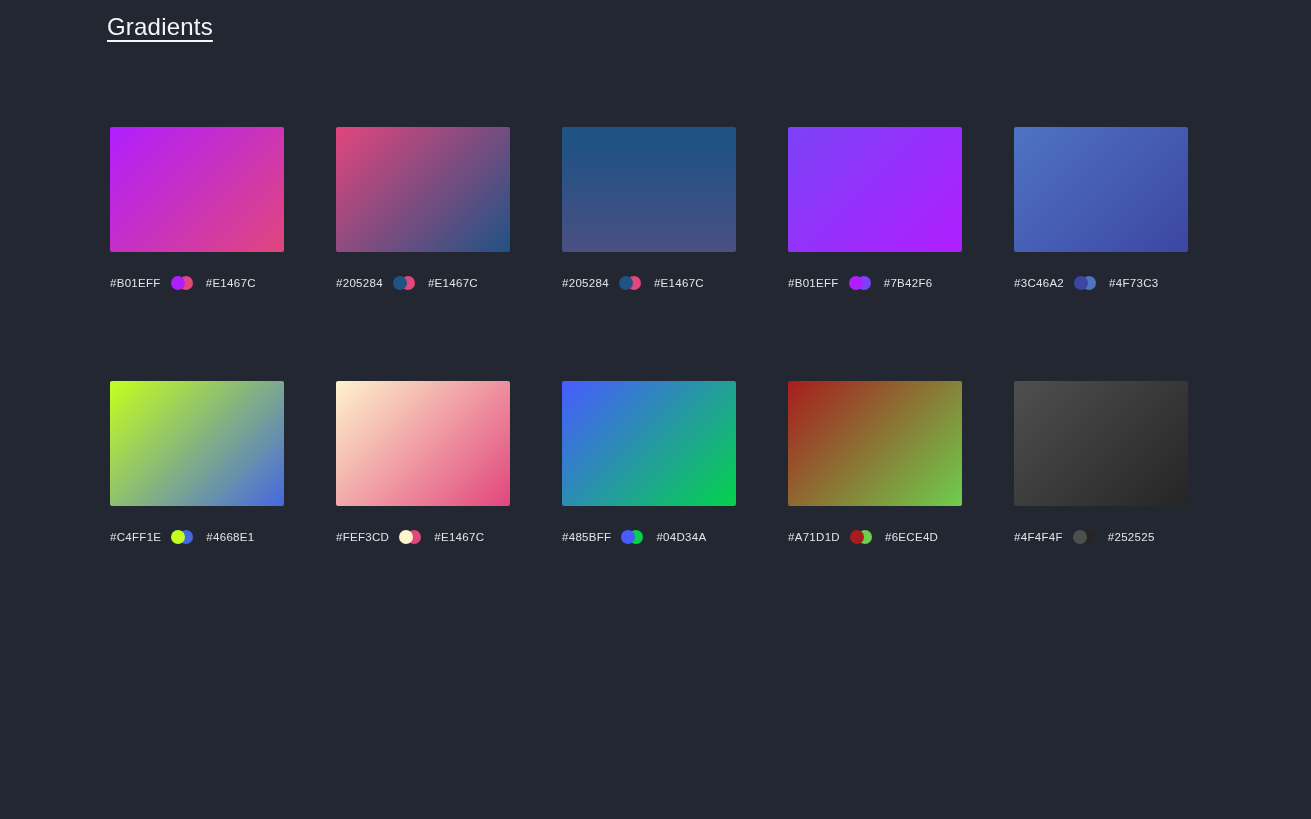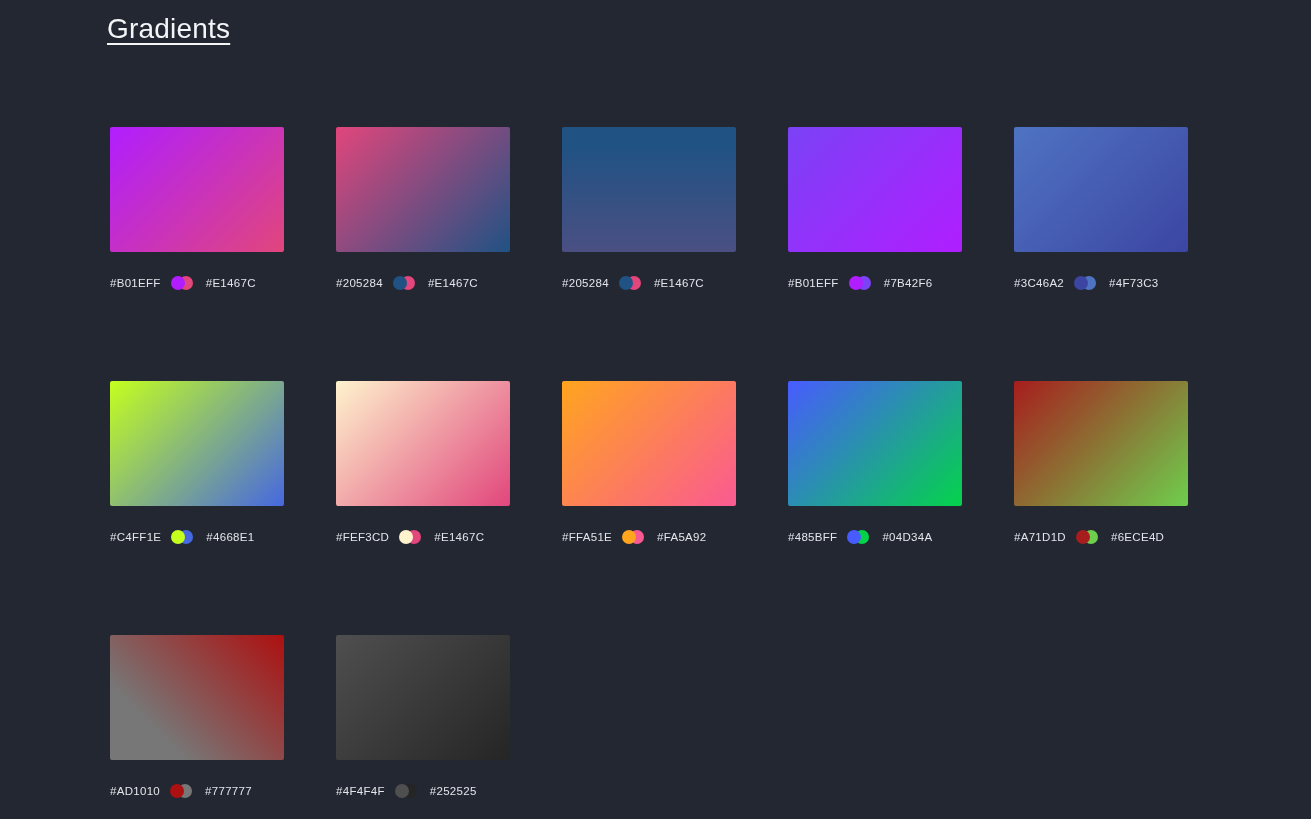--- a/index.html
+++ b/index.html
@@ -12,21 +12,21 @@
     background: #232732;
     font-family: "Liberation Sans", sans-serif;
     overflow: hidden;
     position: relative;
   }
   .title {
     position: absolute;
     left: 107px;
     top: 13px;
     margin: 0;
-    font-size: 28px;
+    font-size: 24px;
     font-weight: 400;
     color: #f4f5f7;
     text-decoration: underline;
     text-underline-offset: 5px;
     text-decoration-thickness: 1.5px;
     letter-spacing: 0.2px;
   }
   .grid {
     position: absolute;
     left: 110px;
@@ -159,31 +159,20 @@
     <div class="label">
       <span class="hex hex-from">#FEF3CD</span>
       <span class="dots">
         <span class="dot dot-from" style="background: rgb(254, 243, 205);"></span>
         <span class="dot dot-to" style="background: rgb(225, 70, 124);"></span>
       </span>
       <span class="hex hex-to">#E1467C</span>
     </div>
   </div>
 
-  <div class="card">
-    <div class="swatch" style="background: linear-gradient(135deg, rgb(255, 165, 30) 0%, rgb(250, 90, 146) 100%);"></div>
-    <div class="label">
-      <span class="hex hex-from">#FFA51E</span>
-      <span class="dots">
-        <span class="dot dot-from" style="background: rgb(255, 165, 30);"></span>
-        <span class="dot dot-to" style="background: rgb(250, 90, 146);"></span>
-      </span>
-      <span class="hex hex-to">#FA5A92</span>
-    </div>
-  </div>
 
   <div class="card">
     <div class="swatch" style="background: linear-gradient(135deg, rgb(72, 91, 255) 0%, rgb(4, 211, 74) 100%);"></div>
     <div class="label">
       <span class="hex hex-from">#485BFF</span>
       <span class="dots">
         <span class="dot dot-from" style="background: rgb(72, 91, 255);"></span>
         <span class="dot dot-to" style="background: rgb(4, 211, 74);"></span>
       </span>
       <span class="hex hex-to">#04D34A</span>
@@ -196,31 +185,20 @@
     <div class="label">
       <span class="hex hex-from">#A71D1D</span>
       <span class="dots">
         <span class="dot dot-from" style="background: rgb(167, 29, 29);"></span>
         <span class="dot dot-to" style="background: rgb(110, 206, 77);"></span>
       </span>
       <span class="hex hex-to">#6ECE4D</span>
     </div>
   </div>
 
-  <div class="card">
-    <div class="swatch" style="background: linear-gradient(225deg, rgb(173, 16, 16) 0%, rgb(119, 119, 119) 75%);"></div>
-    <div class="label">
-      <span class="hex hex-from">#AD1010</span>
-      <span class="dots">
-        <span class="dot dot-from" style="background: rgb(173, 16, 16);"></span>
-        <span class="dot dot-to" style="background: rgb(119, 119, 119);"></span>
-      </span>
-      <span class="hex hex-to">#777777</span>
-    </div>
-  </div>
 
 
 
   <div class="card">
     <div class="swatch" style="background: linear-gradient(135deg, rgb(79, 79, 79) 0%, rgb(37, 37, 37) 100%);"></div>
     <div class="label">
       <span class="hex hex-from">#4F4F4F</span>
       <span class="dots">
         <span class="dot dot-from" style="background: rgb(79, 79, 79);"></span>
         <span class="dot dot-to" style="background: rgb(37, 37, 37);"></span>

